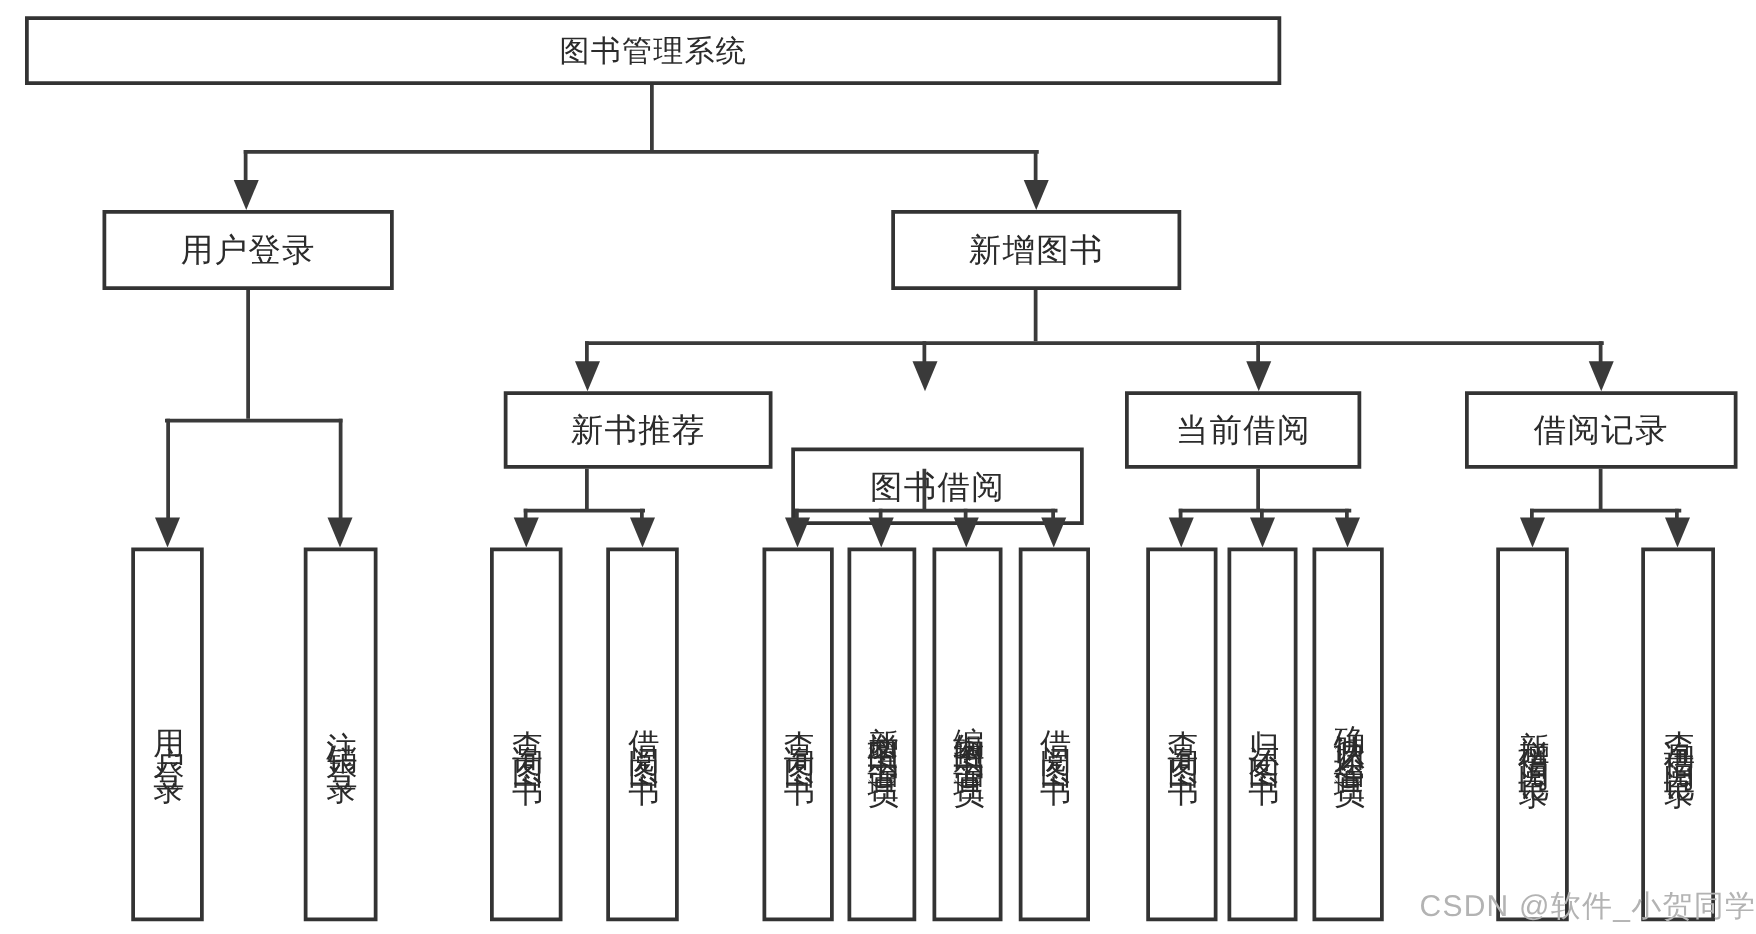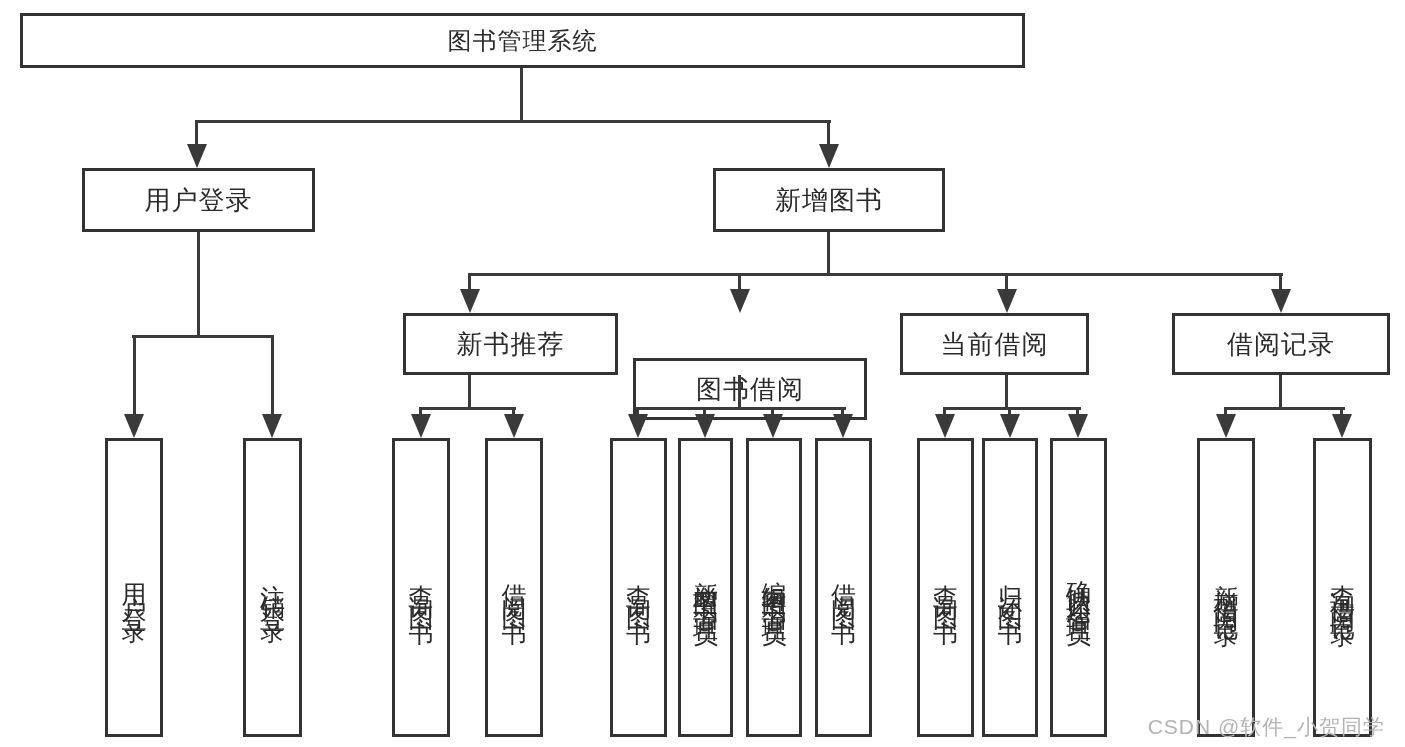--- a/index.html
+++ b/index.html
@@ -55,23 +55,23 @@
   .arrow {
     position: absolute;
     width: 0;
     height: 0;
     border-left: 10px solid transparent;
     border-right: 10px solid transparent;
     border-top: 24px solid var(--line, #3a3a3a);
   }
   .watermark {
     position: absolute;
-    right: 20px;
+    right: 0;
     bottom: 6px;
-    font-size: 21px;
+    font-size: 24px;
     color: var(--watermark, #b3b3b3);
     letter-spacing: 1px;
     white-space: nowrap;
   }
 </style>
 </head>
 <body>
 
 <div class="canvas">
 

